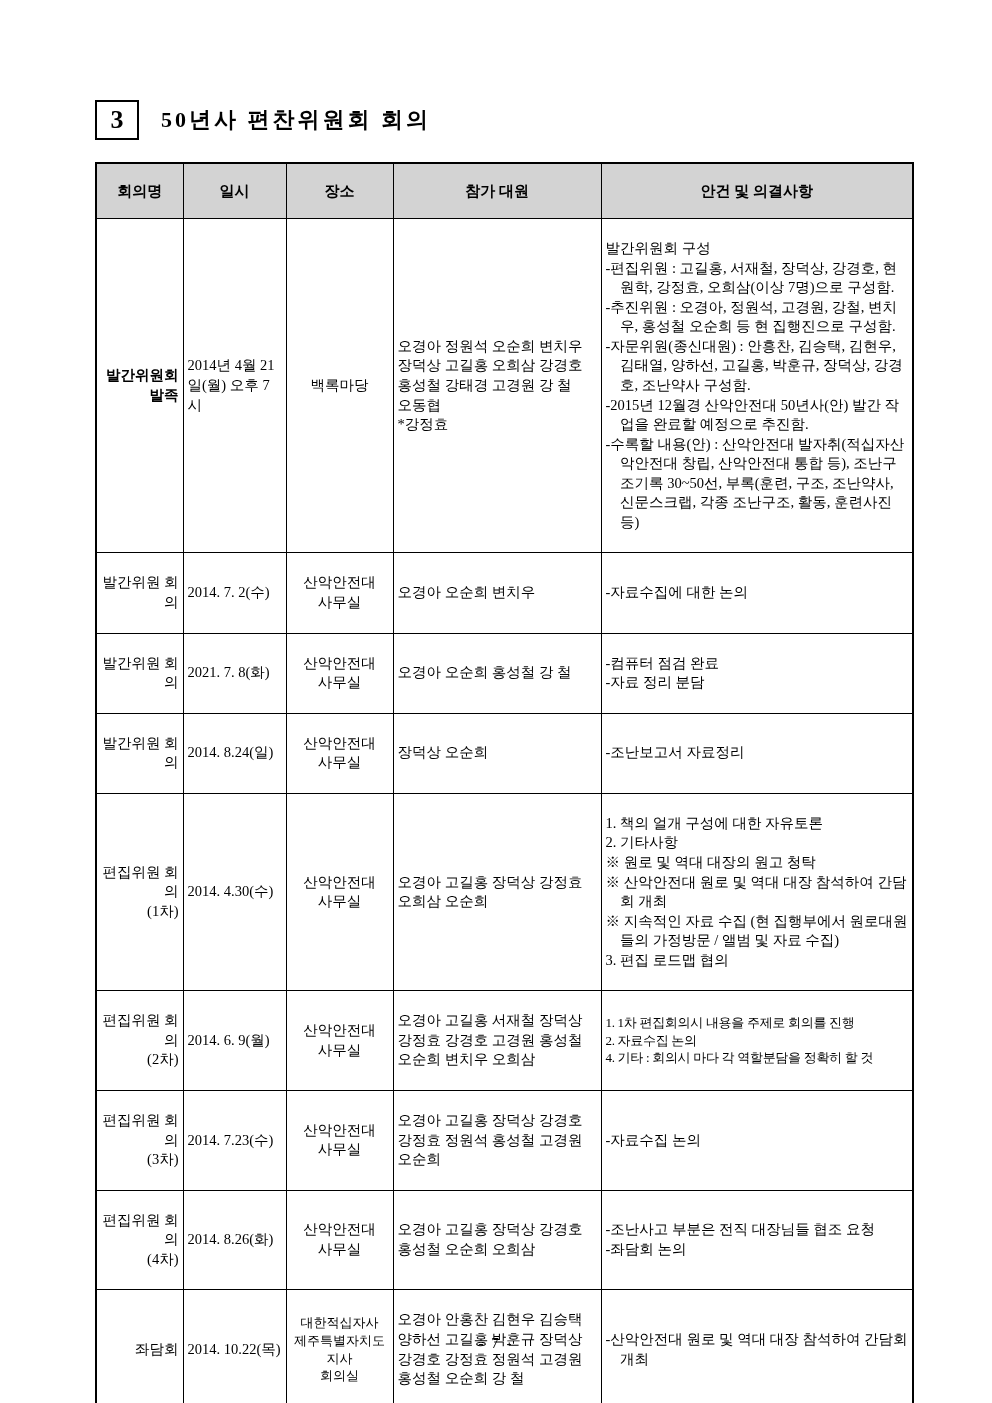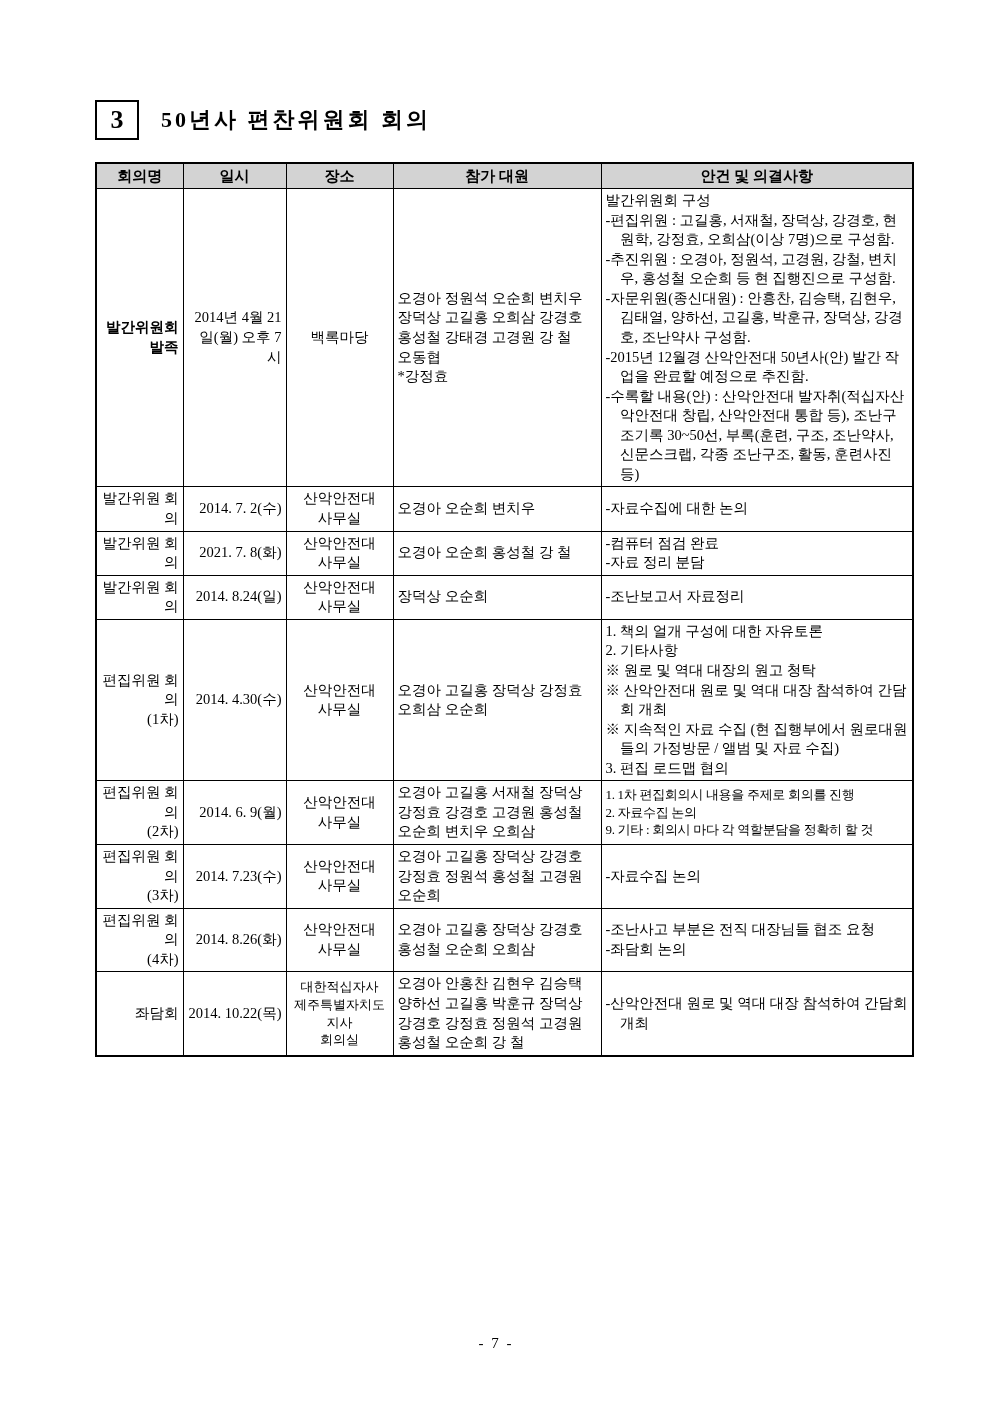--- a/index.html
+++ b/index.html
@@ -28,37 +28,37 @@
   
   .table-wrap{position:absolute;top:162px;left:95px;}
   table.meetings{
     border-collapse:collapse;table-layout:fixed;
     width:817px;
     border:2px solid #000;
     font-size:14.5px;line-height:1.35;
   }
   table.meetings th,table.meetings td{
     border:1px solid #000;
-    padding:2px 4px;
+    padding:20px 4px;
     vertical-align:middle;
     word-break:break-all;
   }
   table.meetings th{
     background:#d3d3d3;
     font-size:15px;font-weight:bold;text-align:center;
-    height:22px;padding:1px 2px;
+    height:22px;padding:16px 2px;
   }
   .col-name{width:87px;}
   .col-date{width:103px;}
   .col-place{width:107px;}
   .col-part{width:208px;}
   .col-agenda{width:312px;}
   .cell-name{text-align:right;white-space:pre-line;}
   .cell-name.bold{font-weight:bold;}
-  .cell-date{text-align:right;white-space:pre-line;}
+  .cell-date{text-align:left;white-space:pre-line;}
   .cell-place{text-align:center;white-space:pre-line;}
   .cell-place.small{font-size:13px;}
   .cell-participants{text-align:left;white-space:pre-line;padding-left:6px;}
   .cell-agenda{vertical-align:top;text-align:left;padding:3px 5px;}
   .agenda-line{padding-left:1em;text-indent:-1em;}
   .cell-agenda.compact{font-size:13px;letter-spacing:-0.3px;margin-top:36px;}
   .cell-agenda.compact .agenda-line{padding-left:0.9em;text-indent:-0.9em;}
   
   .footer{
     position:absolute;top:1335px;left:0;right:0;
@@ -170,21 +170,21 @@
 (2차)</td>
             <td class="cell-date">2014. 6. 9(월)</td>
             <td class="cell-place">산악안전대
 사무실</td>
             <td class="cell-participants">오경아 고길홍 서재철 장덕상
 강정효 강경호 고경원 홍성철
 오순희 변치우 오희삼</td>
             <td class="cell-agenda compact">
               <div class="agenda-line">1. 1차 편집회의시 내용을 주제로 회의를 진행</div>
               <div class="agenda-line">2. 자료수집 논의</div>
-              <div class="agenda-line">9. 기타 : 회의시 마다 각 역할분담을 정확히 할 것</div>
+              <div class="agenda-line">4. 기타 : 회의시 마다 각 역할분담을 정확히 할 것</div>
             </td>
           </tr>
           <tr>
             <td class="cell-name">편집위원 회의
 (3차)</td>
             <td class="cell-date">2014. 7.23(수)</td>
             <td class="cell-place">산악안전대
 사무실</td>
             <td class="cell-participants">오경아 고길홍 장덕상 강경호
 강정효 정원석 홍성철 고경원

